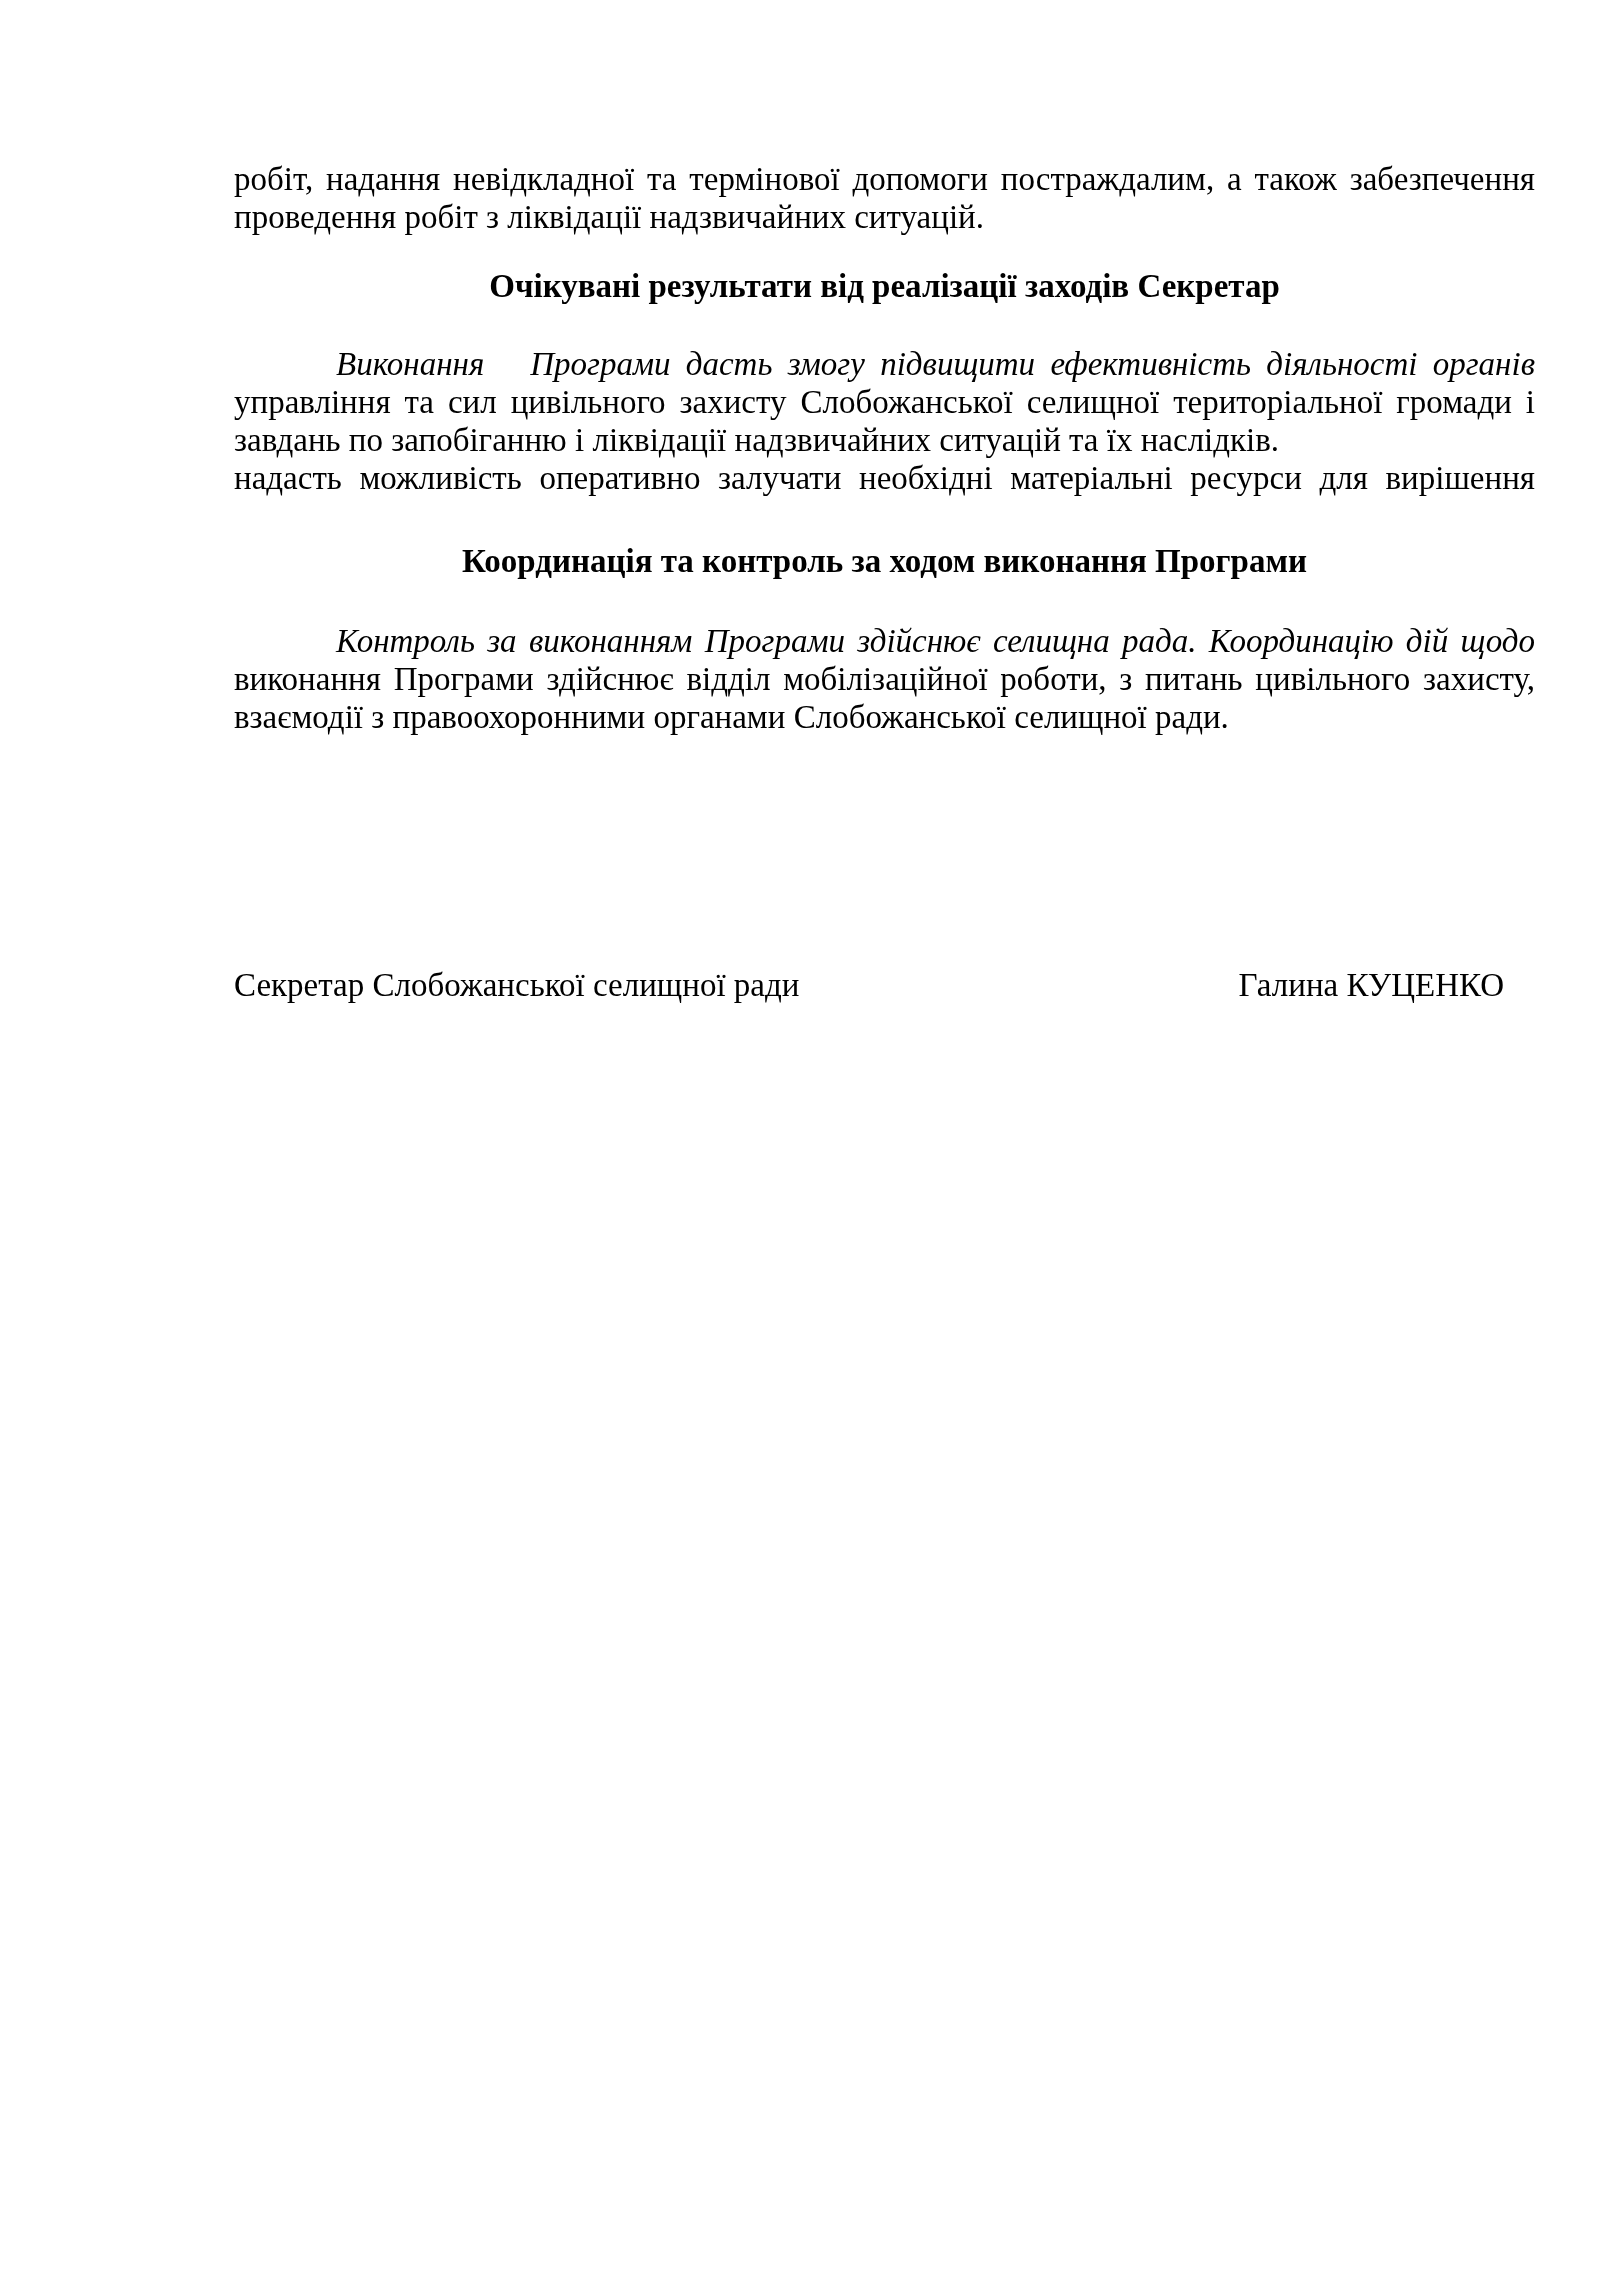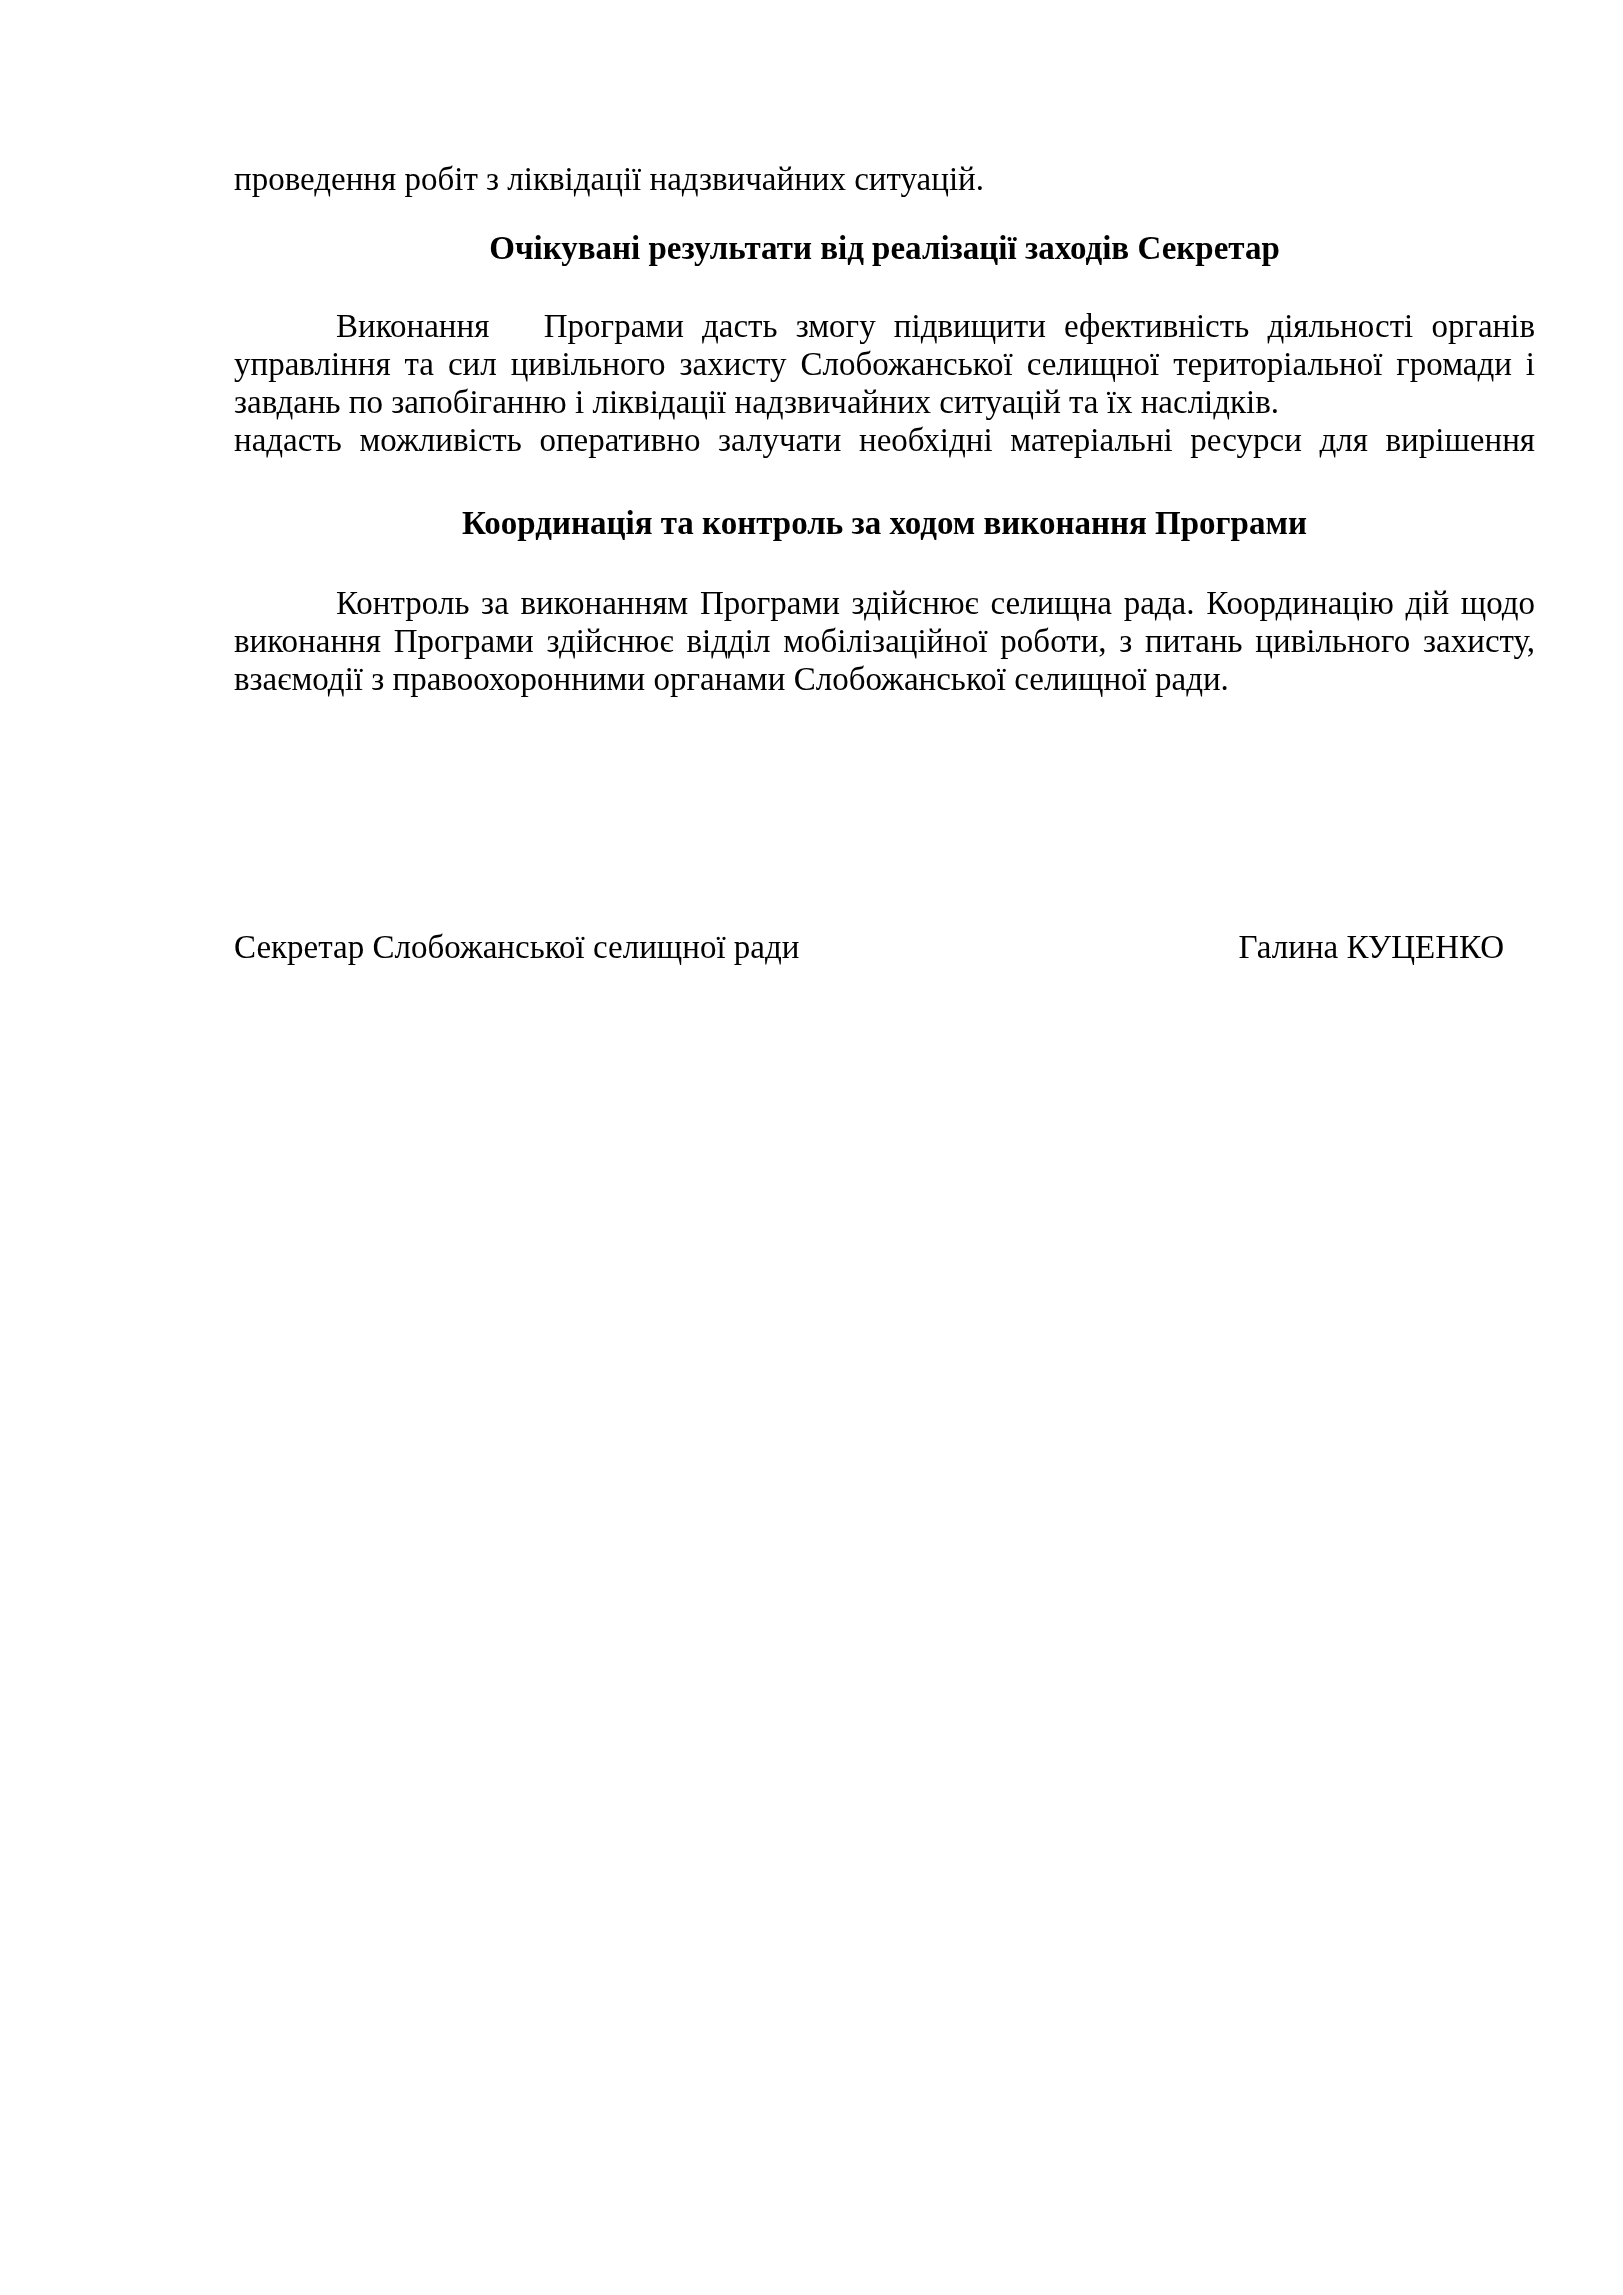--- a/index.html
+++ b/index.html
@@ -18,21 +18,21 @@
     font-family: "Liberation Serif", serif;
     font-size: 33px;
     line-height: 38px;
   }
   .para { margin: 0; }
   .line { text-align: left; white-space: normal; }
   .line.full {
     text-align: justify;
     text-align-last: justify;
   }
-  .line.indent { padding-left: 102px; }
+  .line.indent { padding-left: 102px; font-style: italic; }
   .heading {
     font-weight: bold;
     text-align: center;
   }
   .h1 { margin-top: 31px; }
   .p2 { margin-top: 40px; }
   .h2 { margin-top: 45px; }
   .p3 { margin-top: 42px; }
   .signature-row {
     margin-top: 230px;
@@ -42,20 +42,21 @@
     gap: 44px;
   }
   .sig-name { margin-right: 31px; margin-left: 35px; }
 </style>
 </head>
 <body>
 
 <div class="page">
 
   <div class="para">
+    <div class="line full">робіт, надання невідкладної та термінової допомоги постраждалим, а також забезпечення</div>
     <div class="line">проведення робіт з ліквідації надзвичайних ситуацій.</div>
   </div>
 
   <div class="heading h1">Очікувані результати від реалізації заходів Секретар</div>
 
   <div class="para p2">
     <div class="line full indent">Виконання&nbsp;&nbsp; Програми дасть змогу підвищити ефективність діяльності органів</div>
     <div class="line full">управління та сил цивільного захисту Слобожанської селищної територіальної громади і</div>
     <div class="line">завдань по запобіганню і ліквідації надзвичайних ситуацій та їх наслідків.</div>
     <div class="line full">надасть можливість оперативно залучати необхідні матеріальні ресурси для вирішення</div>

